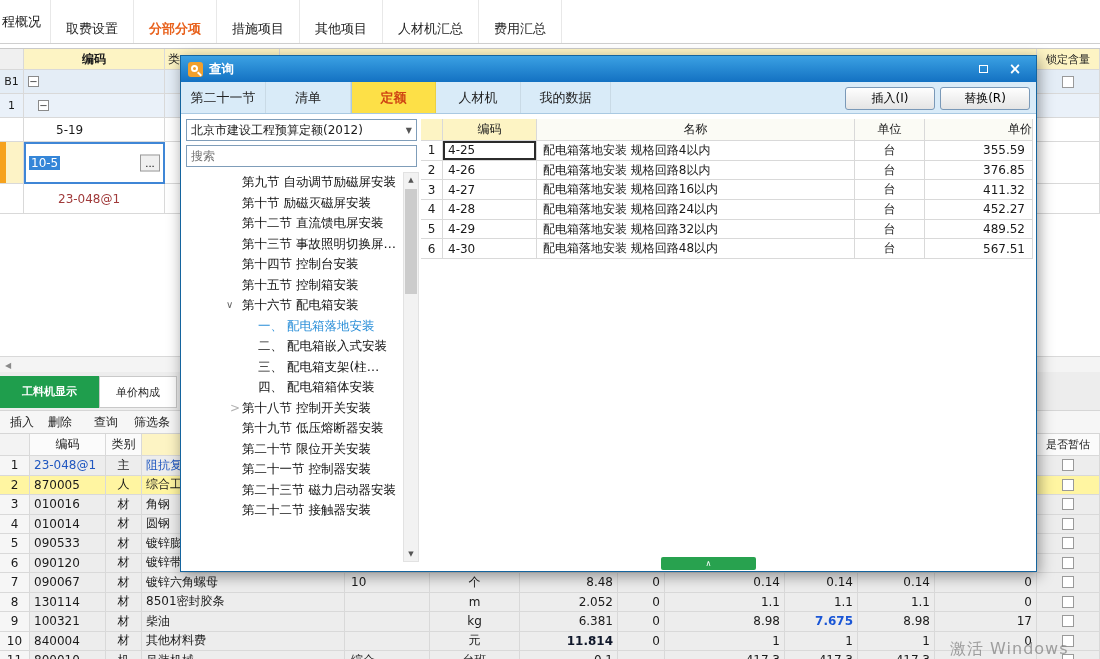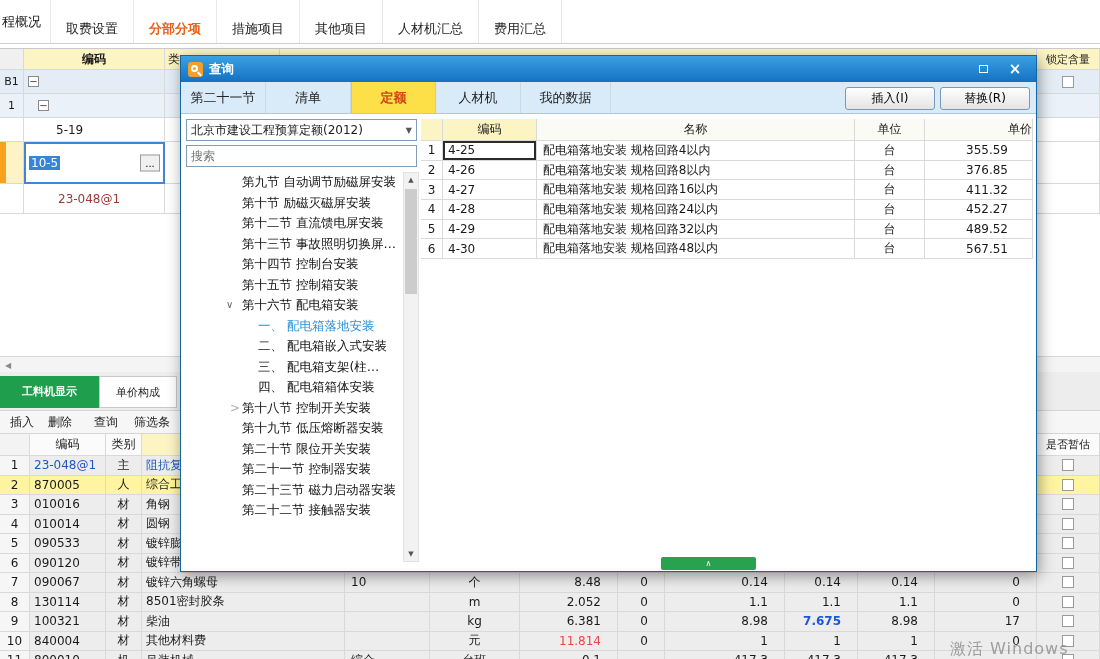--- a/index.html
+++ b/index.html
@@ -12,21 +12,21 @@
 .topbar{position:absolute;left:0;top:0;width:1100px;height:44px;background:#fff;border-bottom:1px solid #cfcfcf;display:flex}
 .ttab{height:43px;line-height:43px;padding:7px 15px;font-size:13px;color:#222;border-right:1px solid #e8e8e8;white-space:nowrap}
 .ttab.first{padding:0 9px 0 2px}
 .ttab.active{color:#e8611c;font-weight:bold}
 
 
 .row{position:absolute;left:0;width:1100px}
 .cell{position:absolute;top:0;height:100%;display:flex;align-items:center;overflow:hidden;white-space:nowrap;
   border-right:1px solid #d9d9d9;border-bottom:1px solid #d9d9d9;font-size:12px}
 .center{justify-content:center}
-.numv{justify-content:flex-end;padding-right:16px}
+.numv{justify-content:flex-end;padding-right:4px}
 .hdrc{background:#fdf4c4}
 
 
 .uc-num{left:0;width:24px;justify-content:center;font-size:11px}
 .uc-code{left:24px;width:141px}
 .uc-cat{left:165px;width:115px;padding-left:3px}
 .uc-fill{left:280px;width:757px}
 .uc-lock{left:1037px;width:63px;justify-content:center;font-size:11px}
 .colbox{width:11px;height:11px;border:1px solid #8a8a8a;background:#fff;display:flex;align-items:center;justify-content:center;font-size:10px;line-height:1;color:#333}
 .cb{width:12px;height:12px;border:1px solid #9a9a9a;background:#fff;display:inline-block}
@@ -57,21 +57,21 @@
 .lc-v3{left:665px;width:120px}
 .lc-v4{left:785px;width:73px}
 .lc-v5{left:858px;width:77px}
 .lc-v6{left:935px;width:102px}
 .lc-fill{left:345px;width:692px}
 .lc-est{left:1037px;width:63px;justify-content:center}
 .lhd{background:#fbfbfb}
 .lrow.sel .cell{background:#fff5a1}
 .blue{color:#2057c0}
 .bblue{color:#1a56d6;font-weight:bold}
-.bred{color:#ef4444;font-weight:normal}
+.bred{color:#0f172a;font-weight:bold}
 
 
 .dialog{position:absolute;left:180px;top:55px;width:857px;height:517px;background:#fff;border:1px solid #14649e;
   box-shadow:2px 4px 14px rgba(0,0,0,.4);z-index:30}
 .dtitle{position:absolute;left:0;top:0;width:100%;height:26px;background:linear-gradient(#3ba1e3,#1371c2);
   display:flex;align-items:center;color:#fff;font-weight:bold}
 .dico{width:15px;height:15px;margin:0 6px 0 7px;background:#f2a02c;border-radius:3px;position:relative}
 .dico i{position:absolute;left:3px;top:3px;width:7px;height:7px;border:2px solid #fff;border-radius:50%}
 .dico b{position:absolute;right:1px;bottom:2px;width:5px;height:2px;background:#fff;transform:rotate(45deg)}
 .wbtn{position:absolute;top:4px;width:26px;height:18px;display:flex;align-items:center;justify-content:center;color:#fff}
@@ -96,21 +96,21 @@
 .tscroll{position:absolute;left:222px;top:116px;width:16px;height:390px;background:#f2f2f2;border:1px solid #e2e2e2}
 .tsa{position:absolute;left:0;width:14px;height:14px;display:flex;align-items:center;justify-content:center;font-size:7px;color:#555}
 .tsthumb{position:absolute;left:1px;top:16px;width:12px;height:105px;background:#ccc}
 .qtable{position:absolute;left:240px;top:63px;width:613px}
 .qhead{position:relative;height:22px}
 .qrow{position:relative;height:19.7px}
 .qc-num{left:0;width:22px;justify-content:center}
 .qc-code{left:22px;width:94px;padding-left:5px}
 .qc-name{left:116px;width:318px;padding-left:6px}
 .qc-unit{left:434px;width:70px;justify-content:center}
-.qc-price{left:504px;width:108px;justify-content:flex-end;padding-right:24px}
+.qc-price{left:504px;width:108px;justify-content:flex-end;padding-right:7px}
 .qhdr{background:#fdf4c4}
 .qhdr2{background:#fbfbf5}
 .focus{box-shadow:inset 0 0 0 2px #2b2b2b}
 .pill{position:absolute;left:480px;top:501px;width:95px;height:13px;background:#28a24f;color:#fff;
   display:flex;align-items:center;justify-content:center;font-size:8px;border-radius:2px}
 
 .watermark{position:absolute;left:950px;top:639px;font-size:16px;color:rgba(110,110,110,.62);z-index:40;letter-spacing:1px}
 </style>
 </head>
 <body>

